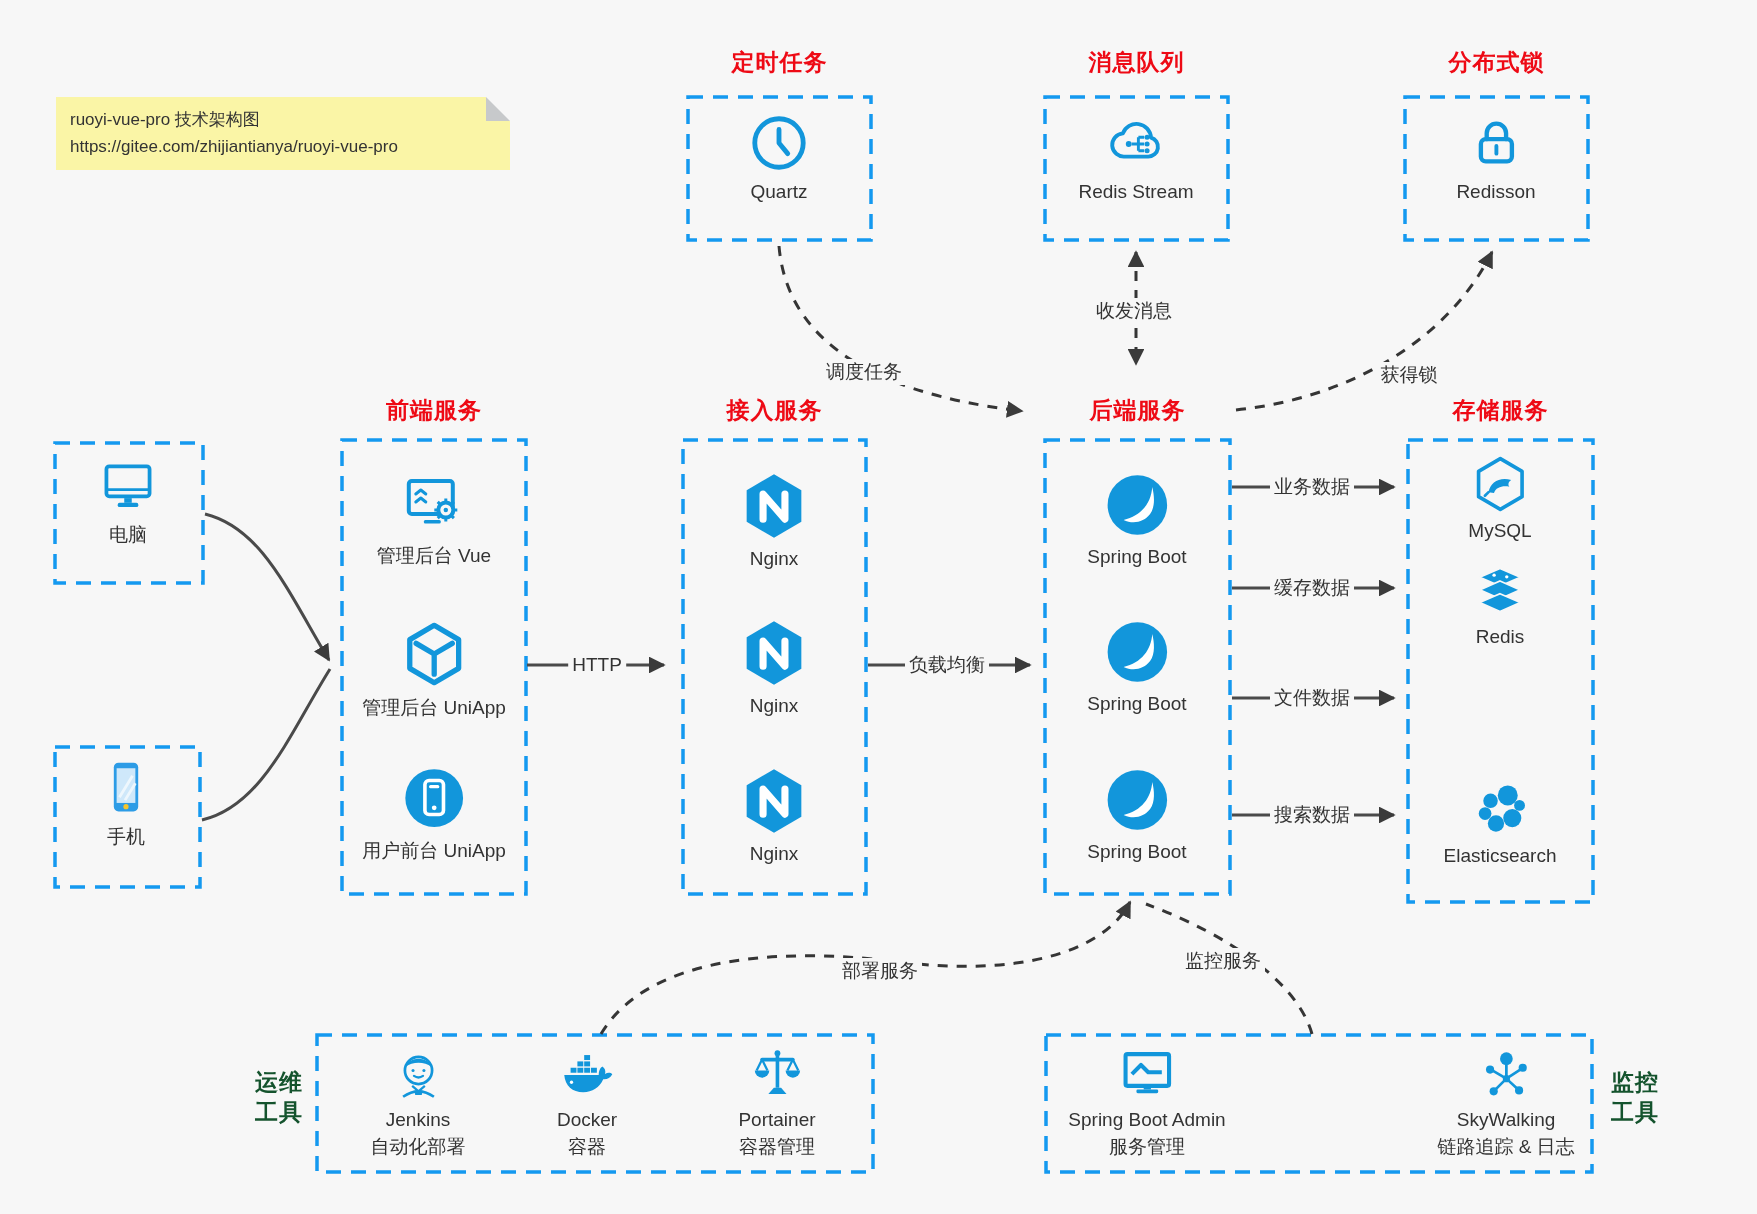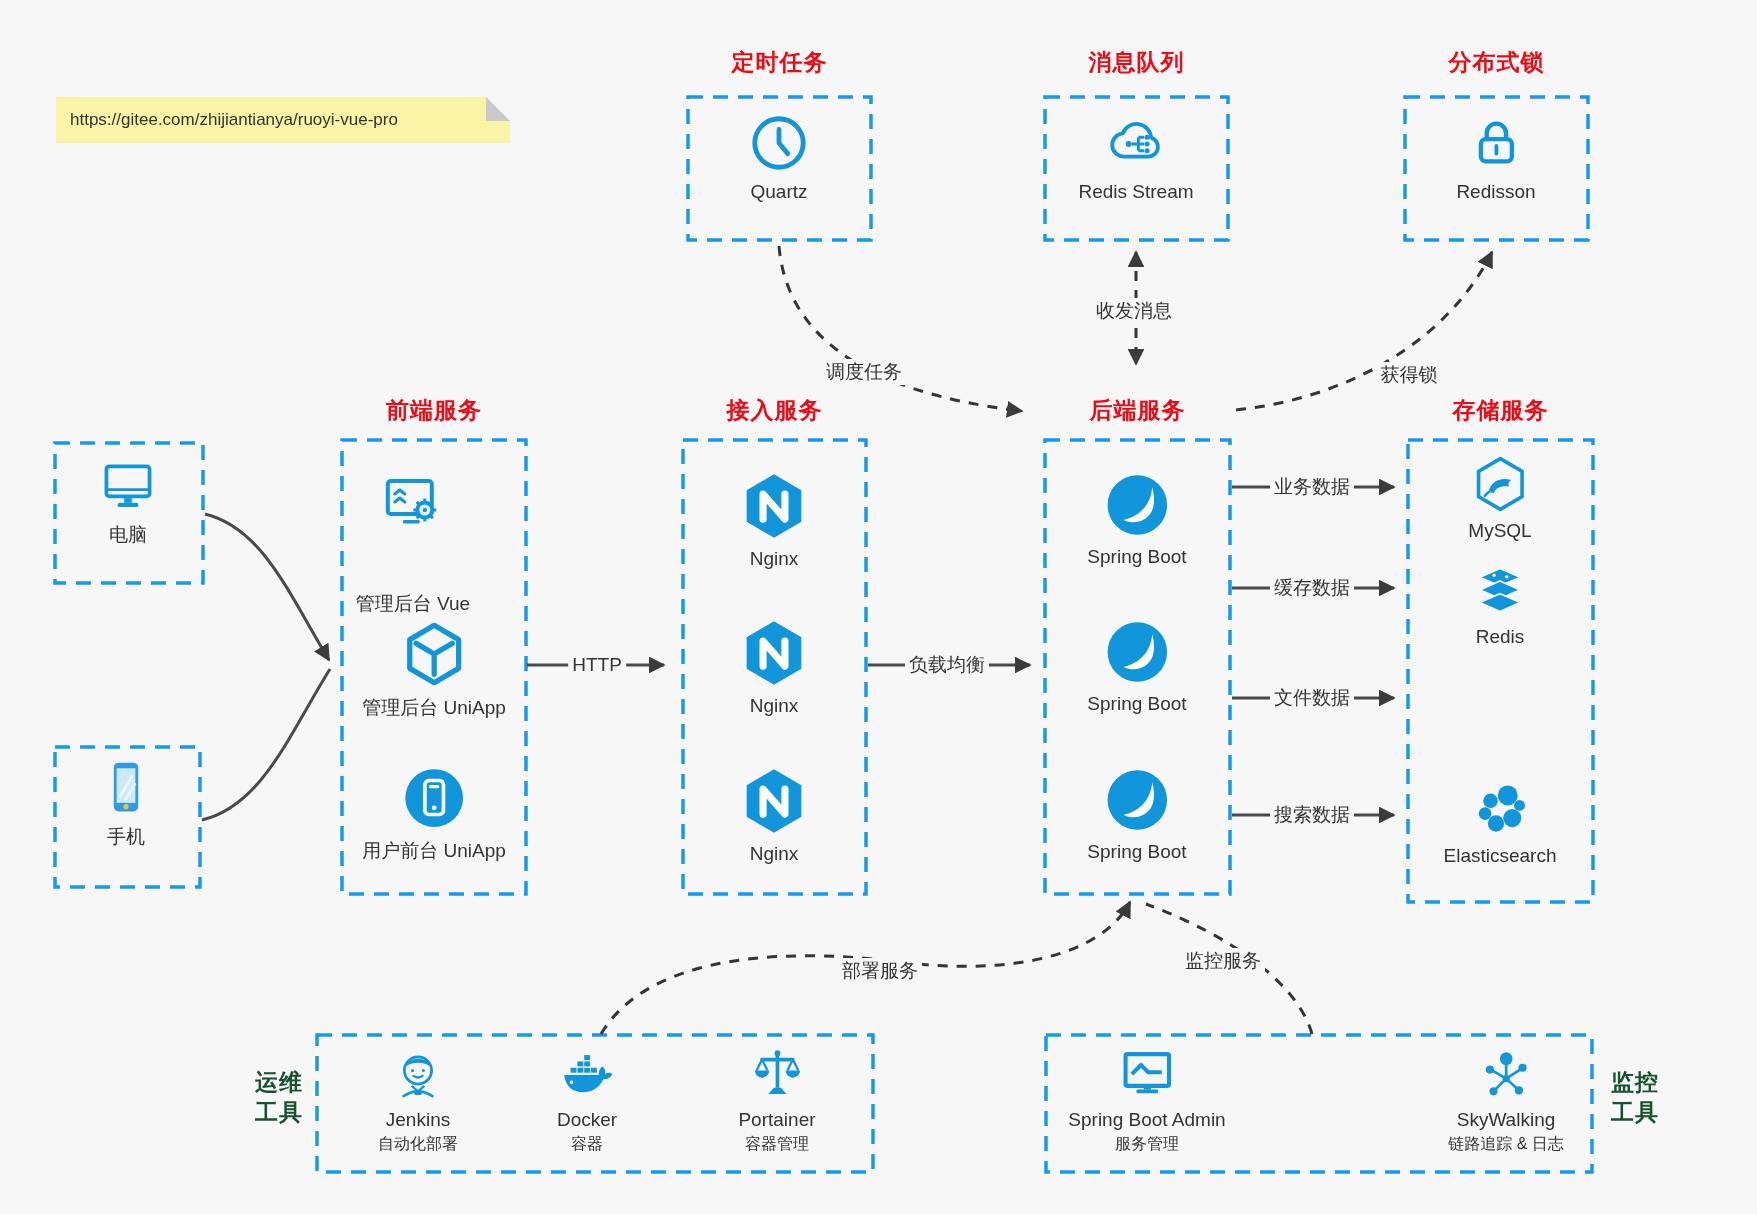--- a/index.html
+++ b/index.html
@@ -19,35 +19,36 @@
 
   .red-title{position:absolute;color:#ee0a15;font-weight:bold;font-size:23px;
         text-align:center;letter-spacing:1px;white-space:nowrap;}
   .side-label{position:absolute;color:#14532d;font-weight:bold;font-size:23px;
         line-height:1.3;text-align:center;letter-spacing:1px;}
 
   .node{position:absolute;display:flex;flex-direction:column;align-items:center;
         transform:translateX(-50%);}
   .node .lbl{font-size:19px;color:#333;margin-top:7px;white-space:nowrap;}
   .bnode .lbl{margin-top:5px;}
-  .bnode .lbl2{font-size:16px;color:#333;margin-top:3px;white-space:nowrap;text-align:center;}
+  .bnode .lbl2{font-size:19px;color:#333;margin-top:3px;white-space:nowrap;text-align:center;}
 
   .edge-label{position:absolute;transform:translate(-50%,-50%);font-size:19px;color:#333;
         background:#f7f7f7;padding:0 4px;white-space:nowrap;z-index:5;}
 
   #edge-layer{position:absolute;left:0;top:0;z-index:4;pointer-events:none;}
   .sol{stroke:#4a4a4a;stroke-width:3;fill:none;}
   .dsh{stroke:#353535;stroke-width:3;fill:none;stroke-dasharray:10 9;}
 </style>
 </head>
 <body>
 
 <div id="canvas">
 
   <div class="note">
+    <div>ruoyi-vue-pro 技术架构图</div>
     <div>https://gitee.com/zhijiantianya/ruoyi-vue-pro</div>
     <div class="fold"></div>
   </div>
 
   <div class="red-title" style="left:688px;top:47px;width:183px;">定时任务</div>
   <div class="red-title" style="left:1045px;top:47px;width:183px;">消息队列</div>
   <div class="red-title" style="left:1405px;top:47px;width:183px;">分布式锁</div>
   <div class="red-title" style="left:342px;top:395px;width:184px;">前端服务</div>
   <div class="red-title" style="left:683px;top:395px;width:183px;">接入服务</div>
   <div class="red-title" style="left:1045px;top:395px;width:185px;">后端服务</div>
@@ -160,21 +161,21 @@
   <div class="node" style="left:126px;top:757px;">
     <svg width="62" height="60" viewBox="0 0 64 64">
       <rect x="19" y="6" width="26" height="52" rx="5" fill="#2d9ce6"></rect>
       <rect x="22" y="12" width="20" height="37" fill="#cfe8fa"></rect>
       <path d="M25 43 L39 20 M31 46 L42 28" stroke="#eef7fd" stroke-width="3" fill="none"></path>
       <circle cx="32" cy="53" r="2.8" fill="#f6c52d"></circle>
     </svg>
     <div class="lbl">手机</div>
   </div>
 
-  <div class="node" style="left:413px;top:472px;gap:48px;">
+  <div class="node" style="left:434px;top:472px;">
     <svg width="66" height="64" viewBox="0 0 64 64">
       <rect x="7" y="9" width="44" height="33" rx="3" fill="none" stroke="#1296db" stroke-width="4"></rect>
       <path d="M14 22 L19 18 L24 22 M14 30 L19 26 L24 30" fill="none" stroke="#1296db" stroke-width="3" stroke-linecap="round" stroke-linejoin="round"></path>
       <g>
         <g stroke="#1296db" stroke-width="3">
           <path d="M44 26.5 V30 M44 46 V49.5 M32.5 38 H36 M52 38 H55.5 M35.9 29.9 L38.4 32.4 M49.6 43.6 L52.1 46.1 M52.1 29.9 L49.6 32.4 M38.4 43.6 L35.9 46.1"></path>
         </g>
         <circle cx="44" cy="38" r="7.5" fill="#f7f7f7" stroke="#1296db" stroke-width="4"></circle>
         <circle cx="44" cy="38" r="2.2" fill="#1296db"></circle>
       </g>

